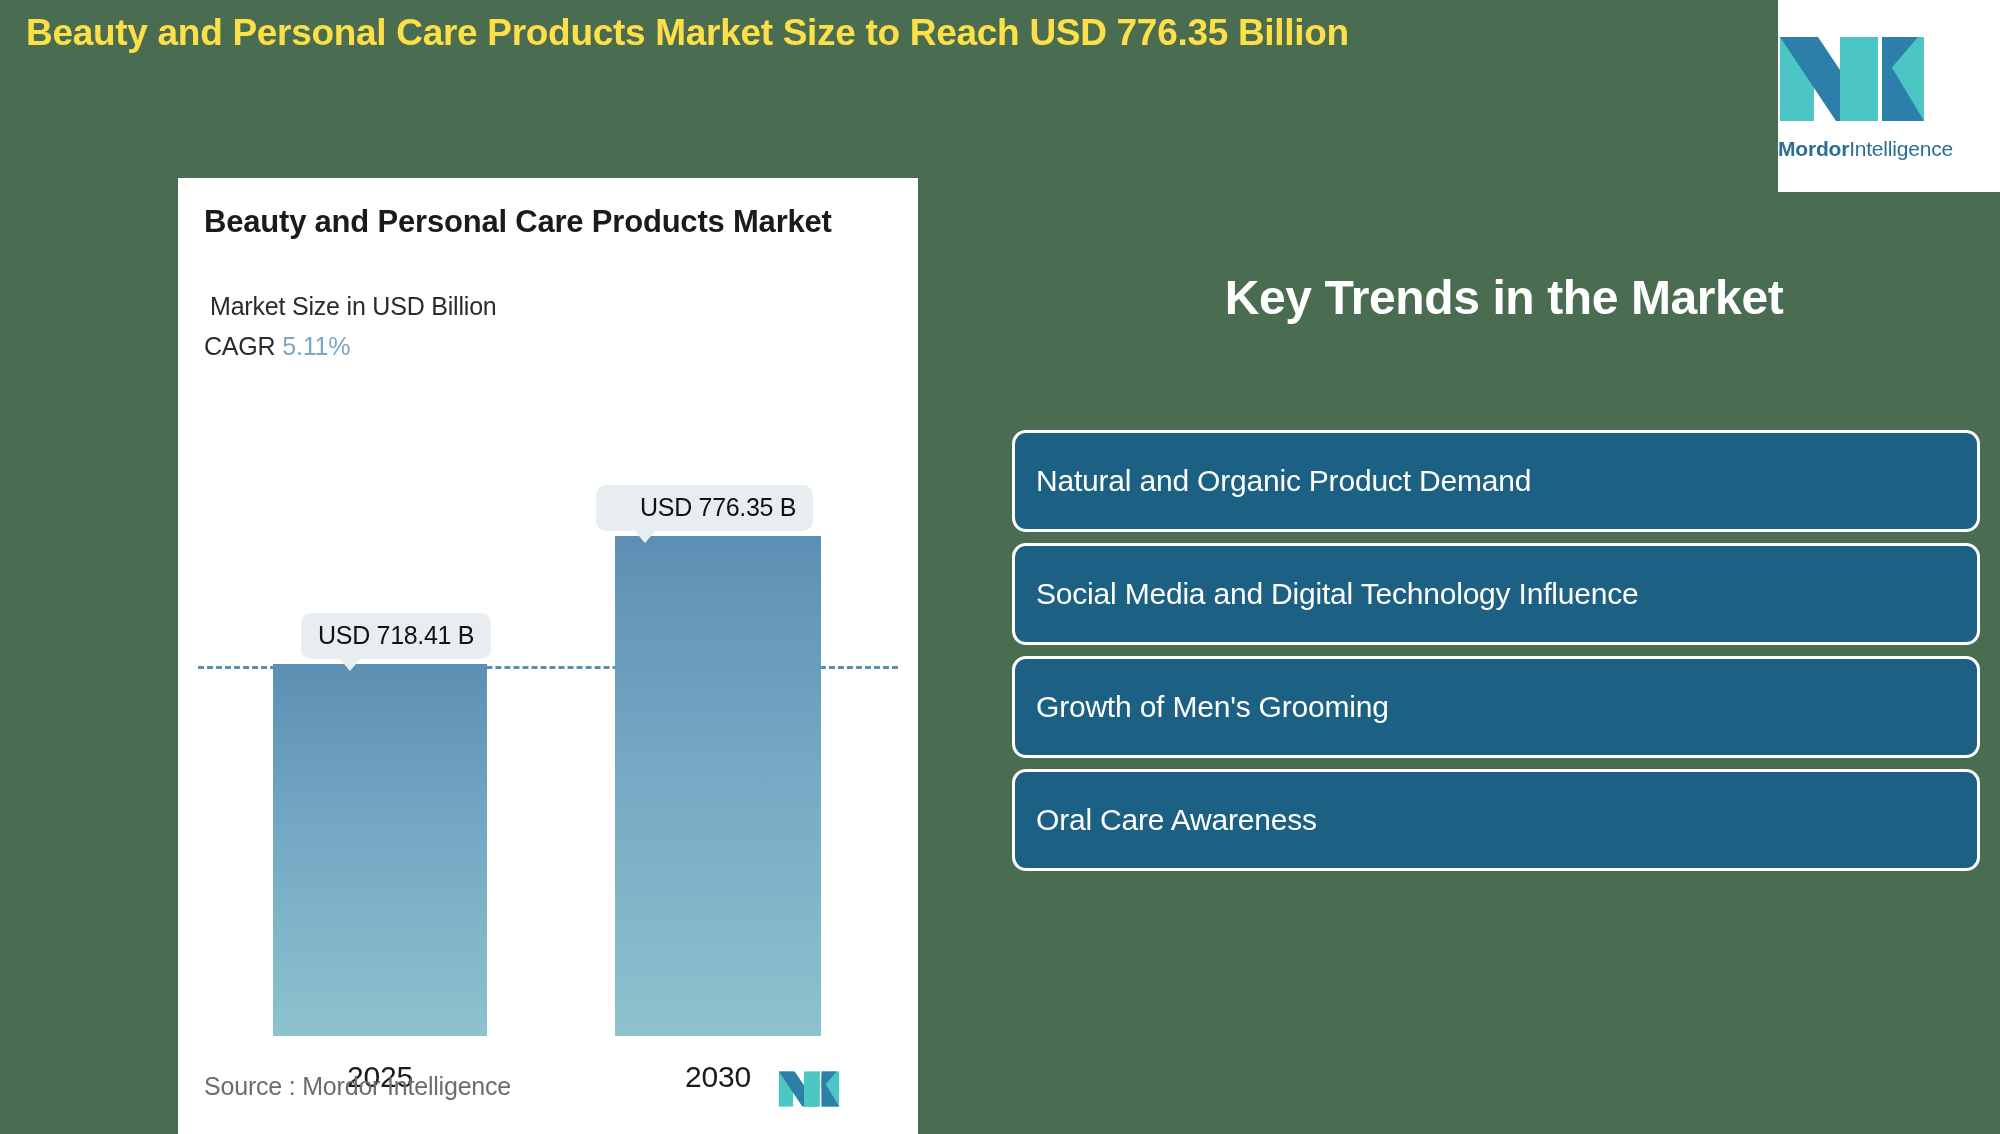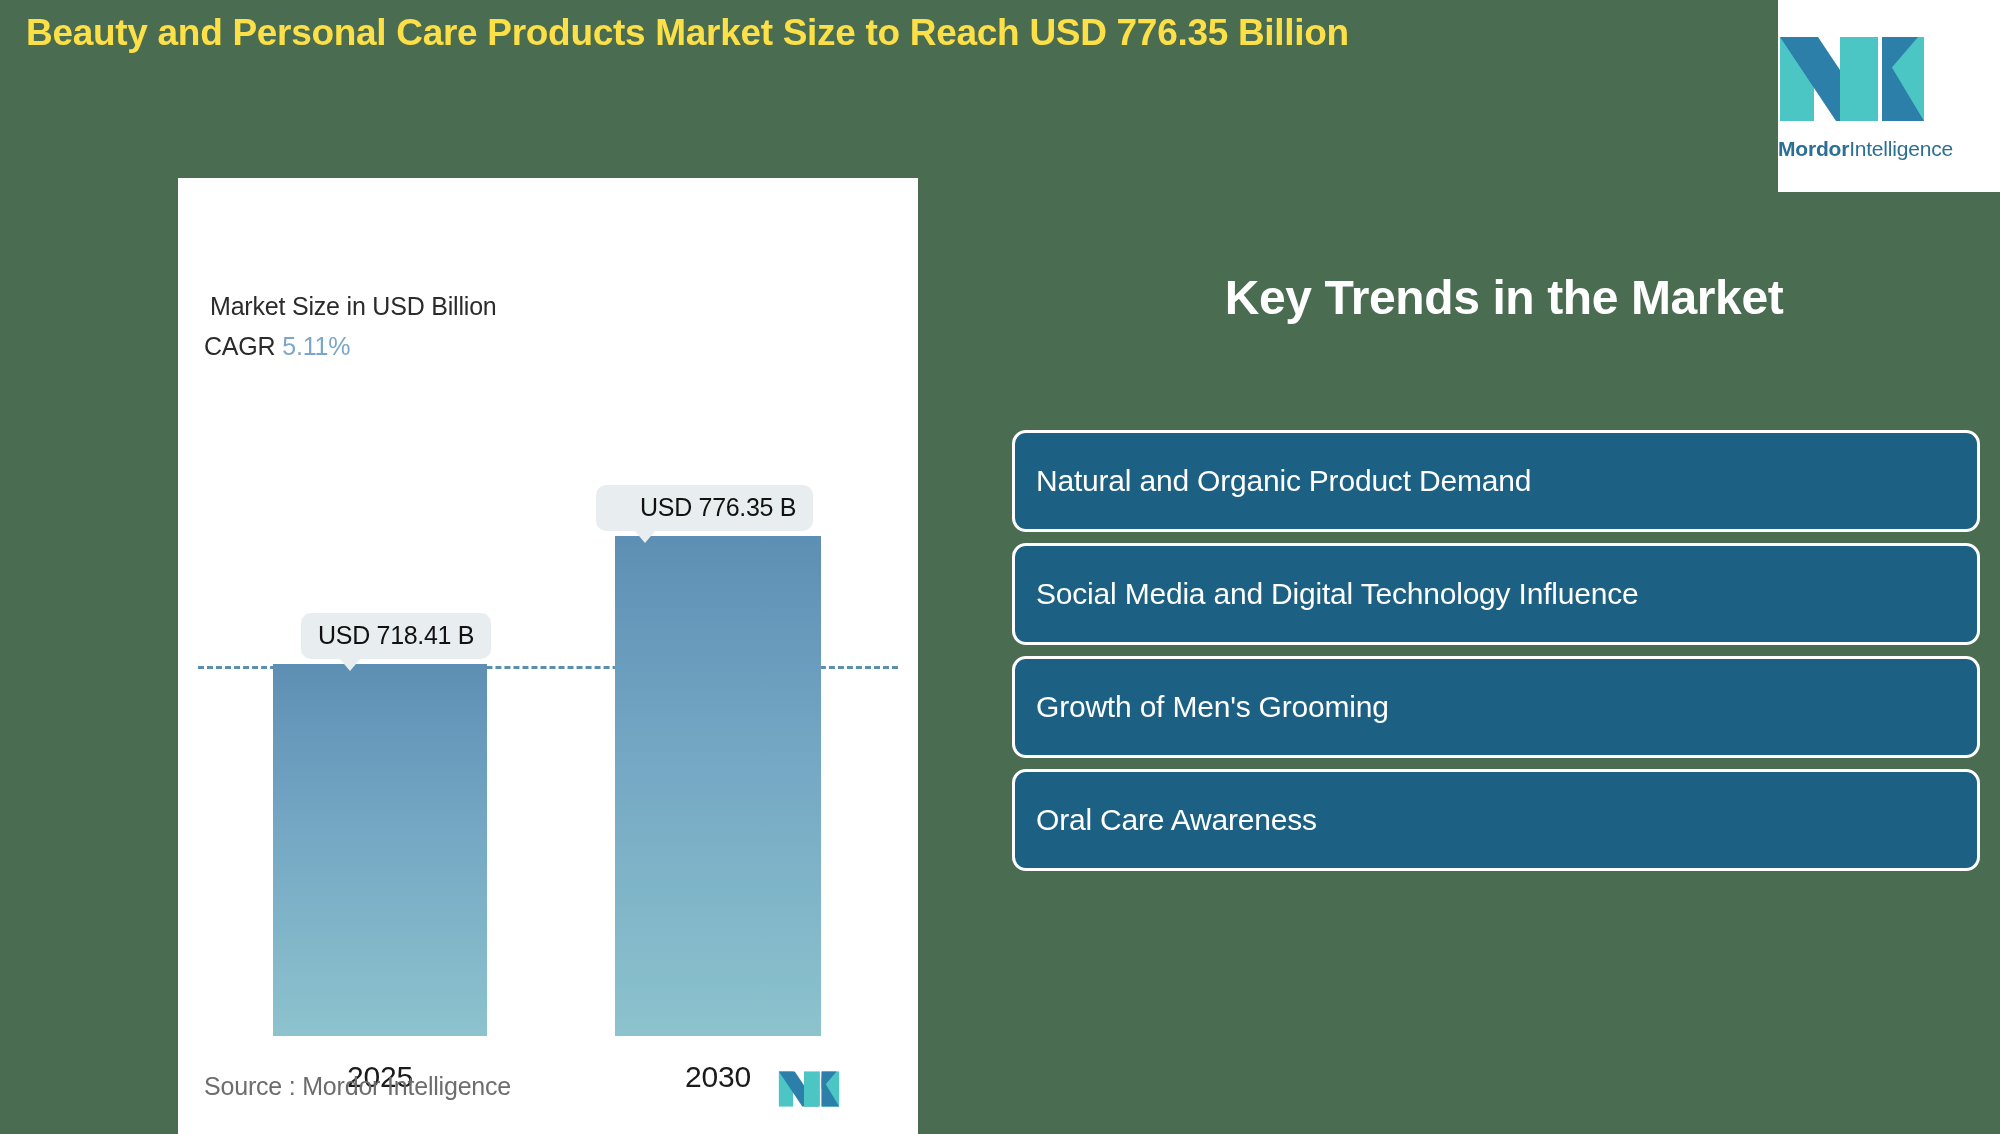--- a/index.html
+++ b/index.html
@@ -171,20 +171,21 @@
       <polygon points="104,6 140,6 104,48" fill="#2b7fa8"></polygon>
     </svg>
   </span>
   <span id="brand-wordmark">
     <span class="b">Mordor</span><span class="n">Intelligence</span>
   </span>
 </div>
 
 <div id="chart-card">
 
+  <div id="chart-title">Beauty and Personal Care Products Market</div>
   <div id="chart-subtitle">Market Size in USD Billion</div>
   <div id="cagr-row">
     <span>CAGR</span>
     <span id="cagr-value">5.11%</span>
   </div>
 
   <div id="plot">
     <div id="baseline-dashes"></div>
 
     <div class="bar" id="bar-2025"></div>

